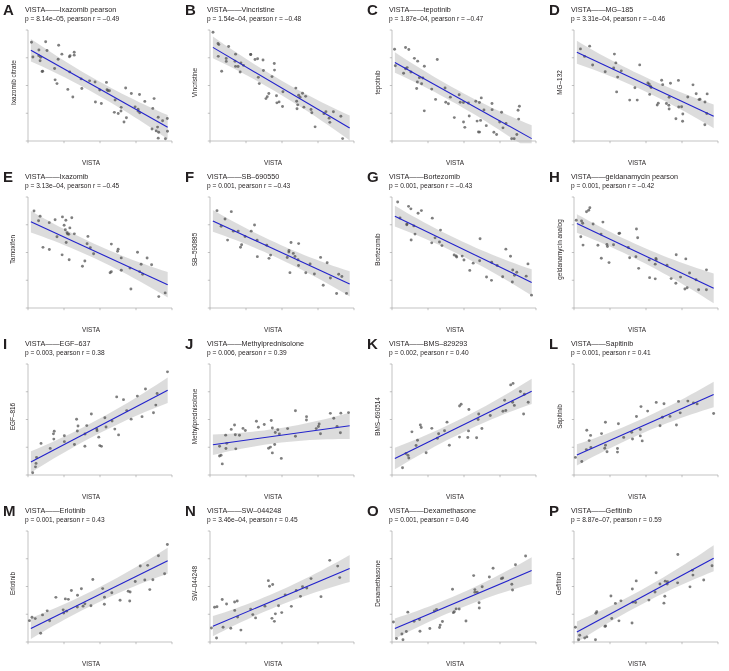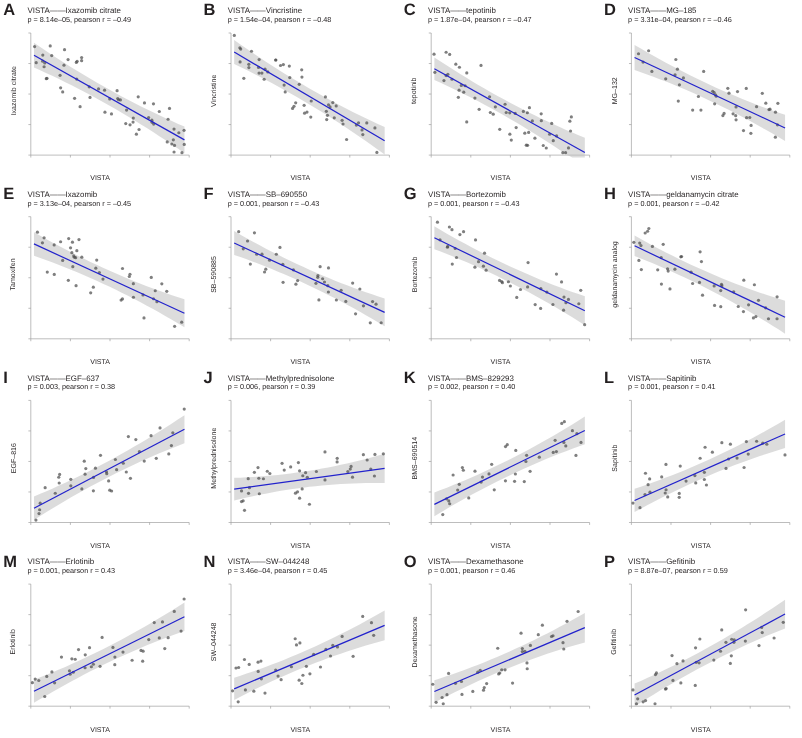--- a/index.html
+++ b/index.html
@@ -72,21 +72,21 @@
   .pt{fill:#4d4d4d;fill-opacity:0.72;}
   .band{fill:#bfbfbf;fill-opacity:0.55;}
   .fitline{stroke:#2222cc;stroke-width:1.1;fill:none;}
 </style>
 </head>
 <body>
 
 <div id="grid">
     <div class="panel">
       <div class="plabel">A</div>
-      <div class="ptitle">VISTA——Ixazomib citrate</div>
+      <div class="ptitle">VISTA——Ixazomib pearson</div>
       <div class="pstats">p = 8.14e–05, pearson r = –0.49</div>
       <div class="ylab-wrap">
         <span>Ixazomib citrate</span>
       </div>
       <div class="xlab">VISTA</div>
       <div class="plotbox">
         <svg class="plot" viewBox="0 0 154 125" preserveAspectRatio="none">
           <path class="axisline" d="M6 4 L6 115 L150 115" fill="none"></path>
           <line class="tick" x1="6" x2="6" y1="115" y2="117.2"></line>
           <line class="tick" x1="42" x2="42" y1="115" y2="117.2"></line>
@@ -589,21 +589,21 @@
           <circle class="pt" cx="100.52" cy="83.93" r="1.45"></circle>
           <circle class="pt" cx="70.73" cy="63.96" r="1.45"></circle>
           <circle class="pt" cx="94.07" cy="45.71" r="1.45"></circle>
           <circle class="pt" cx="128.50" cy="82.18" r="1.45"></circle>
           <line class="fitline" x1="8.879999999999999" y1="23.157835146522885" x2="145.68" y2="89.44571296961158"></line>
         </svg>
       </div>
     </div>
     <div class="panel">
       <div class="plabel">H</div>
-      <div class="ptitle">VISTA——geldanamycin citrate</div>
+      <div class="ptitle">VISTA——geldanamycin pearson</div>
       <div class="pstats">p = 0.001, pearson r = –0.42</div>
       <div class="ylab-wrap">
         <span>geldanamycin analog</span>
       </div>
       <div class="xlab">VISTA</div>
       <div class="plotbox">
         <svg class="plot" viewBox="0 0 154 125" preserveAspectRatio="none">
           <path class="axisline" d="M6 4 L6 115 L150 115" fill="none"></path>
           <line class="tick" x1="6" x2="6" y1="115" y2="117.2"></line>
           <line class="tick" x1="42" x2="42" y1="115" y2="117.2"></line>

